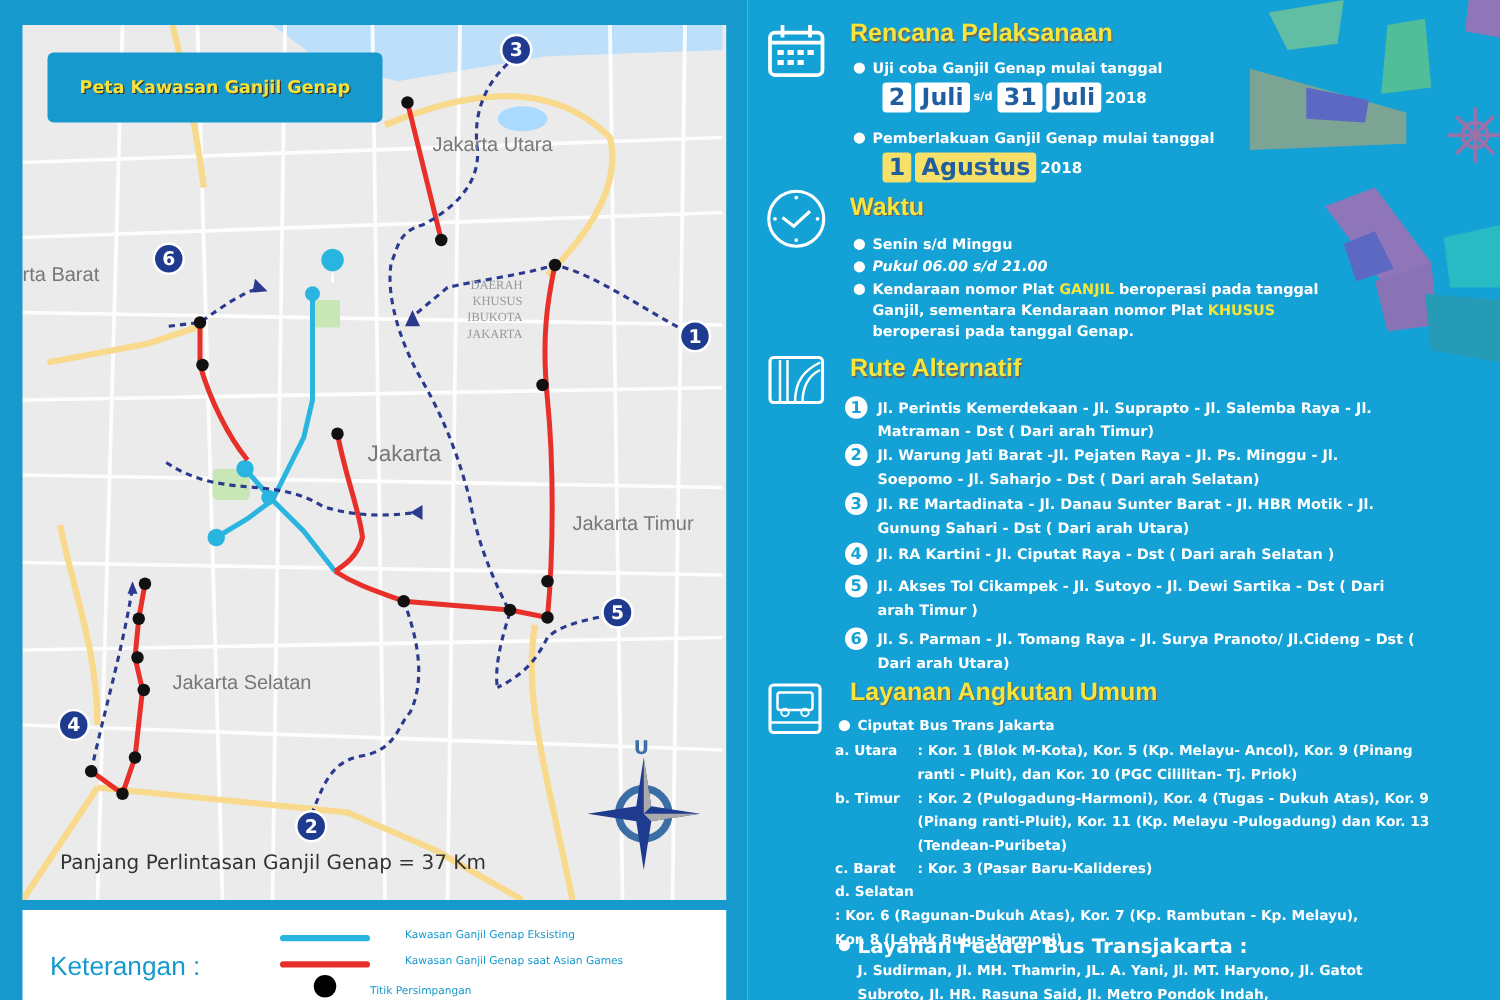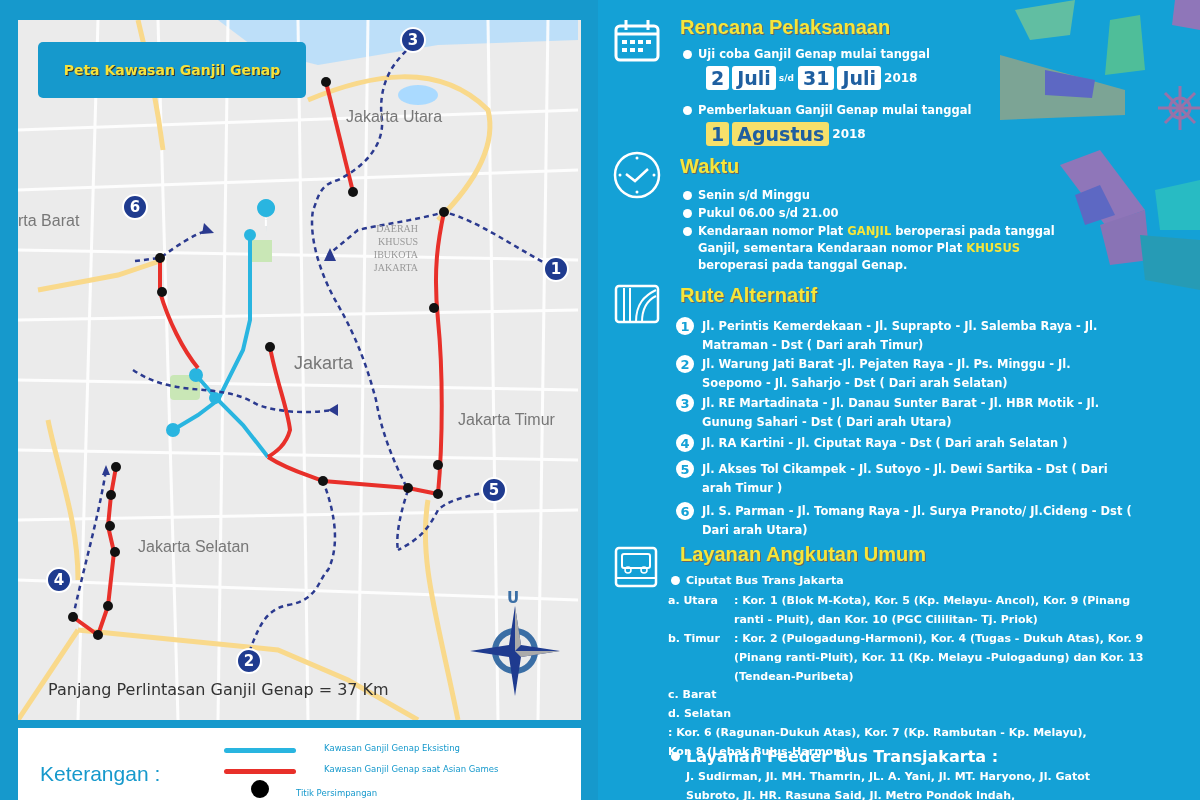--- a/index.html
+++ b/index.html
@@ -246,21 +246,21 @@
     <path d="M14 24 L23 31 L36 19" fill="none" stroke="#fff" stroke-width="2.5"></path>
     <g fill="#fff">
         <circle cx="25" cy="8" r="1.5"></circle>
         <circle cx="25" cy="42" r="1.5"></circle>
         <circle cx="8" cy="25" r="1.5"></circle>
         <circle cx="42" cy="25" r="1.5"></circle>
       </g>
   </svg>
   <div class="section-title" style="top:155px;">Waktu</div>
   <div class="bullet" style="left:100px;top:187px;">Senin s/d Minggu</div>
-  <div class="bullet" style="left:100px;top:205px;"><span>Pukul </span><b>06.00 s/d 21.00</b></div>
+  <div class="bullet" style="left:100px;top:205px;font-style:italic;"><span>Pukul </span><b>06.00 s/d 21.00</b></div>
   <div class="bullet" style="left:100px;top:223px;width:380px;"><span>Kendaraan nomor Plat </span><span class="hl">GANJIL</span><span> beroperasi pada tanggal Ganjil, sementara Kendaraan nomor Plat </span><span class="hl">KHUSUS</span><span> beroperasi pada tanggal Genap.</span></div>
 
   <svg class="section-icon" style="top:284px;" width="46" height="40">
     <rect x="2" y="2" width="42" height="36" rx="3" fill="none" stroke="#fff" stroke-width="2.5"></rect>
     <path d="M10 38 L10 4 M16 38 L16 4 M22 38 C 22 20, 30 12, 42 6 M28 38 C 28 24, 34 16, 42 12" fill="none" stroke="#fff" stroke-width="2"></path>
   </svg>
   <div class="section-title" style="top:284px;">Rute Alternatif</div>
   <div class="route" style="top:317px;">
       <span class="route-num">1</span>
       <span class="route-text">Jl. Perintis  Kemerdekaan - Jl. Suprapto - Jl. Salemba Raya - Jl. Matraman - Dst ( Dari arah Timur)</span>
@@ -298,20 +298,21 @@
   <div class="corr" style="left:70px;top:591px;">
       <span class="corr-k">a. Utara</span>
       <span class="corr-v">: Kor. 1 (Blok M-Kota), Kor. 5 (Kp. Melayu- Ancol), Kor. 9 (Pinang ranti - Pluit), dan Kor. 10 (PGC Cililitan- Tj. Priok)</span>
     </div>
   <div class="corr" style="left:70px;top:629px;">
       <span class="corr-k">b. Timur</span>
       <span class="corr-v">: Kor. 2 (Pulogadung-Harmoni), Kor. 4 (Tugas - Dukuh Atas), Kor. 9 (Pinang ranti-Pluit), Kor. 11 (Kp. Melayu -Pulogadung) dan Kor. 13 (Tendean-Puribeta)</span>
     </div>
   <div class="corr" style="left:70px;top:685px;">
       <span class="corr-k">c. Barat</span>
+      <span class="corr-v">: Kor. 3 (Pasar Baru-Kalideres)</span>
     </div>
   <div class="corr" style="left:70px;top:704px;flex-direction:column;">
       <span class="corr-k">d. Selatan</span>
       <span class="corr-v">: Kor. 6 (Ragunan-Dukuh Atas), Kor. 7 (Kp. Rambutan - Kp. Melayu), Kor. 8 (Lebak Bulus-Harmoni)</span>
     </div>
   <div class="bullet" style="left:88px;top:748px;font-size:16px;">Layanan Feeder Bus Transjakarta :</div>
   <div class="corr" style="left:88px;top:767px;width:430px;">J. Sudirman, Jl. MH. Thamrin, JL. A. Yani, Jl. MT. Haryono, Jl. Gatot Subroto, Jl. HR. Rasuna Said, Jl. Metro Pondok Indah,</div>
 </div>
 
 </body></html>

